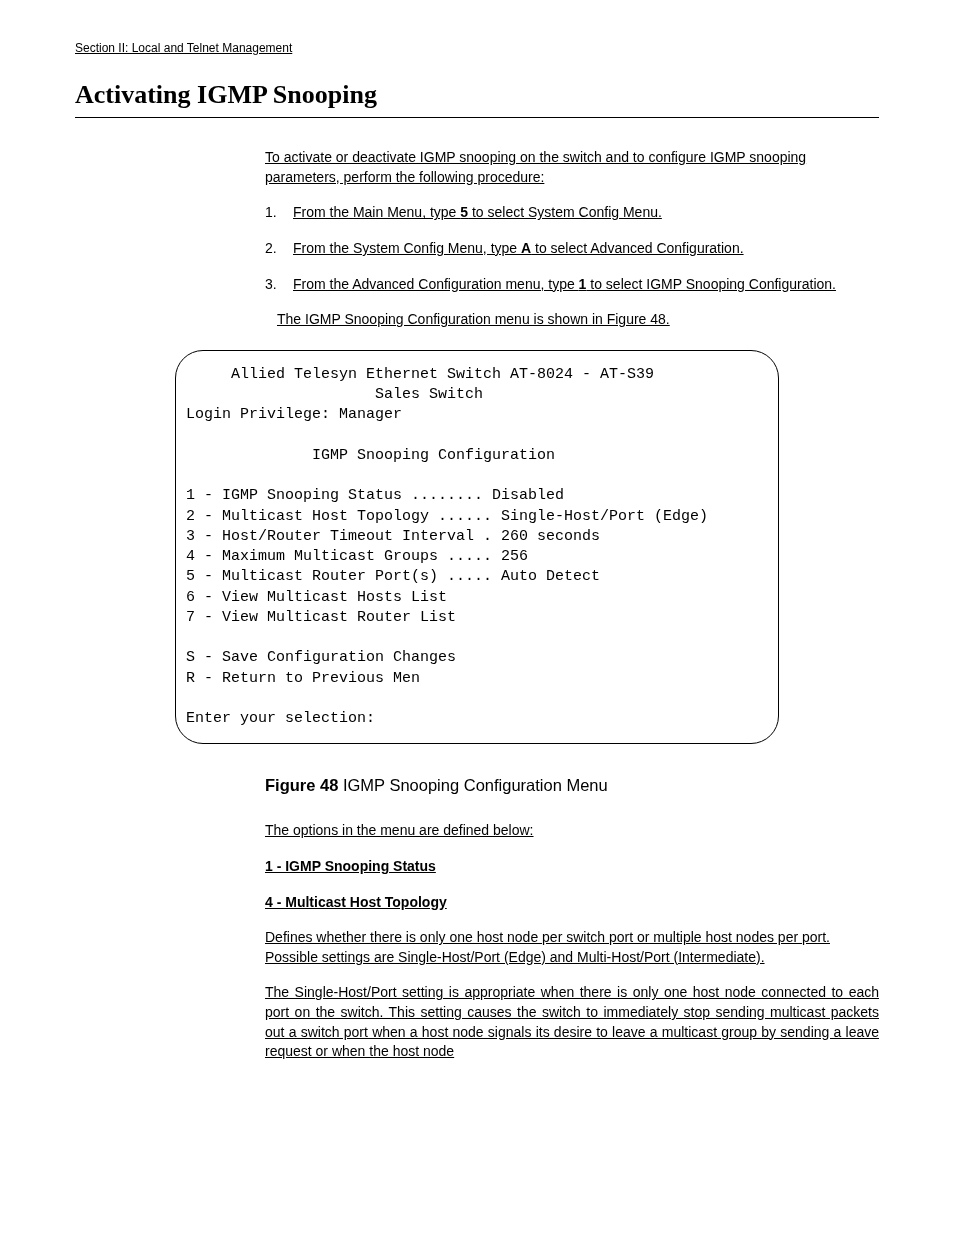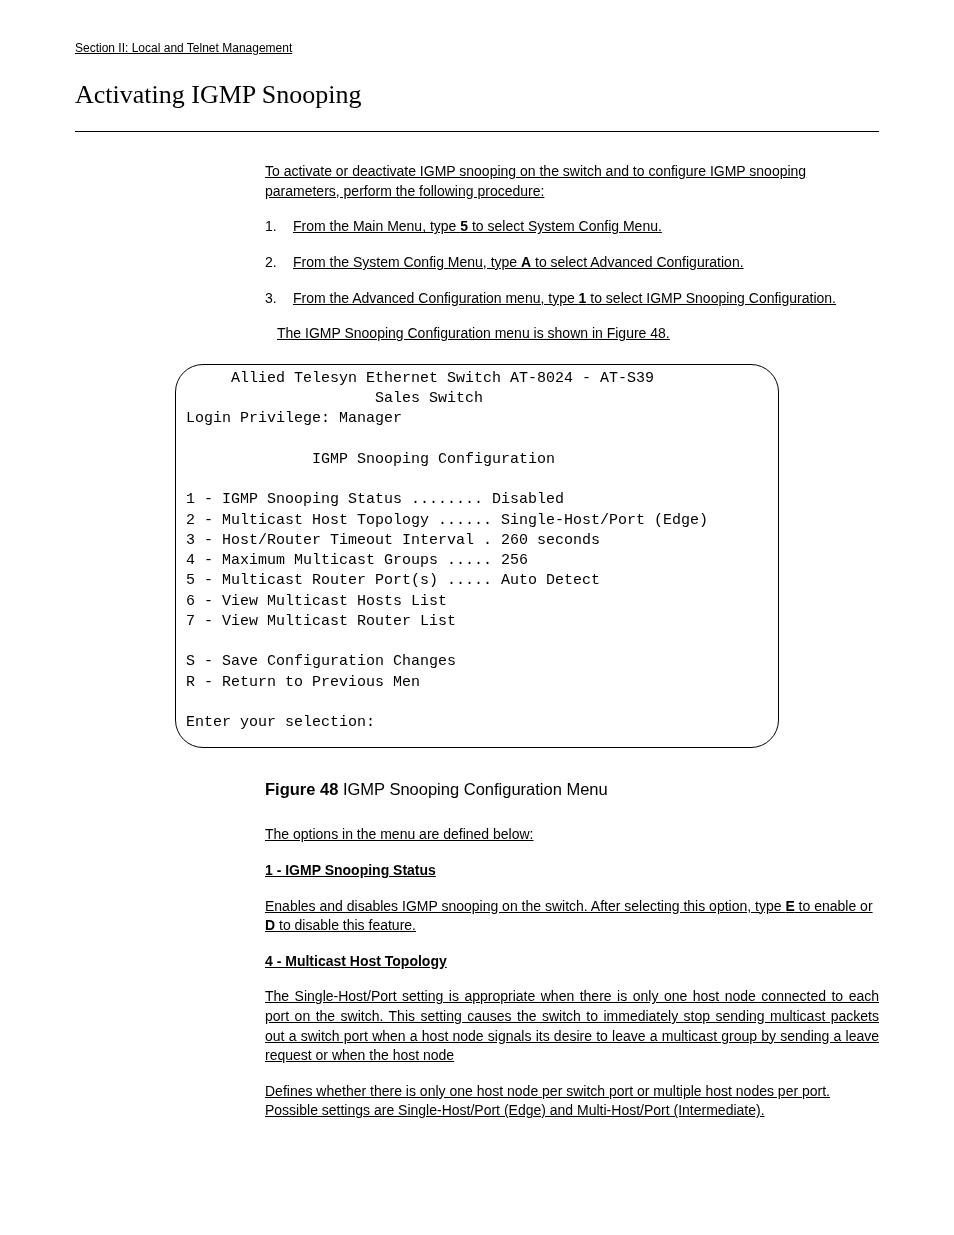--- a/index.html
+++ b/index.html
@@ -13,23 +13,23 @@
     }
     .section-header {
       font-size: 12px;
       font-family: Arial, shelvetica, sans-serif;
       margin-bottom: 20px;
       text-decoration: underline;
     }
     .main-title {
       font-family: 'Book Antiqua', Palatino, Georgia, serif;
       font-size: 26px;
-      font-weight: normal;
+      font-weight: bold;
       border-bottom: 1px solid #000;
-      padding-bottom: 18px;
+      padding-bottom: 4px;
       margin-bottom: 30px;
     }
     .content {
       margin-left: 190px;
       font-family: 'Segoe UI', Arial, sans-serif;
       font-size: 14px;
       text-decoration: underline;
     }
     .content p {
       margin: 0 0 16px 0;
@@ -45,21 +45,21 @@
       position: relative;
     }
     .steps li .step-num {
       position: absolute;
       left: 0;
     }
     .terminal-box {
       margin: 20px 100px 30px 100px;
       border: 1.5px solid #000;
       border-radius: 28px;
-      padding: 4px 10px 14px 10px;
+      padding: 14px 10px 14px 10px;
       font-family: 'Courier New', Courier, monospace;
       font-size: 15px;
       line-height: 1.35;
       white-space: pre;
       overflow: hidden;
     }
     .figure-caption {
       text-align: left;
       font-family: 'Segoe UI', Arial, sans-serif;
       font-size: 16.5px;
@@ -121,20 +121,17 @@
 <span>Enter your selection:</span></div>
 
 <div class="figure-caption">
   <span class="bold">Figure 48</span><span>  IGMP Snooping Configuration Menu</span>
 </div>
 
 <div class="content">
   <p>The options in the menu are defined below:</p>
 
   <p class="option-title">1 - IGMP Snooping Status</p>
-  <p style="margin-top:0">
-    <span>Enables and disables IGMP snooping on the switch. After selecting this option, type </span><span class="bold">E</span><span> to enable or </span><span class="bold">D</span><span> to disable this feature.</span>
-  </p>
 
   <p class="option-title">4 - Multicast Host Topology</p>
+  <p style="margin-top:0">Defines whether there is only one host node per switch port or multiple host nodes per port. Possible settings are Single-Host/Port (Edge) and Multi-Host/Port (Intermediate).</p>
   <p style="text-align:justify">The Single-Host/Port setting is appropriate when there is only one host node connected to each port on the switch. This setting causes the switch to immediately stop sending multicast packets out a switch port when a host node signals its desire to leave a multicast group by sending a leave request or when the host node</p>
-  <p style="margin-top:0">Defines whether there is only one host node per switch port or multiple host nodes per port. Possible settings are Single-Host/Port (Edge) and Multi-Host/Port (Intermediate).</p>
 </div>
 
 </body></html>

